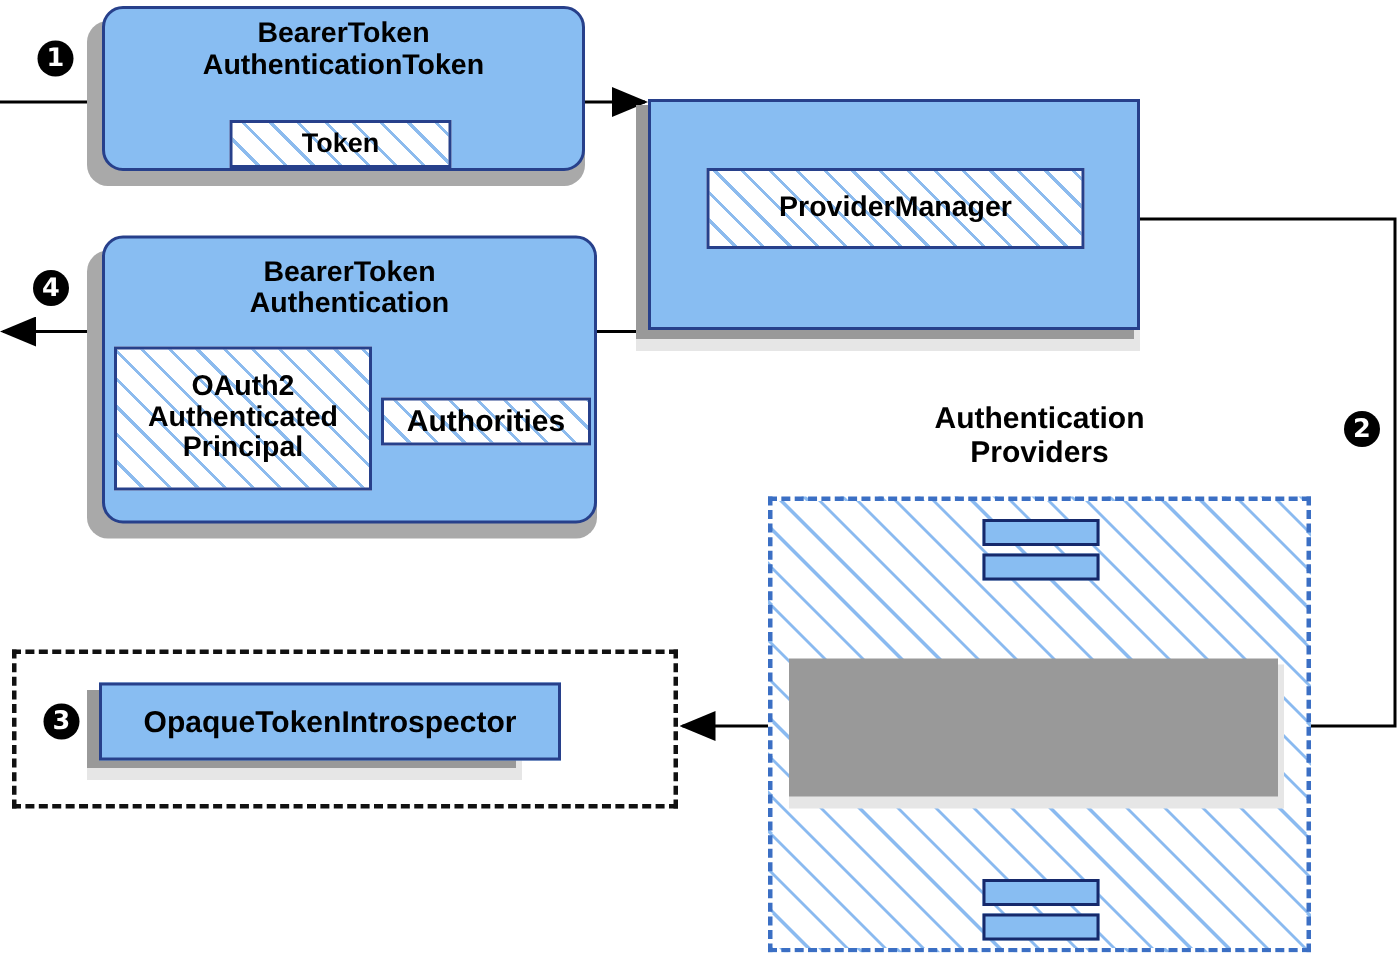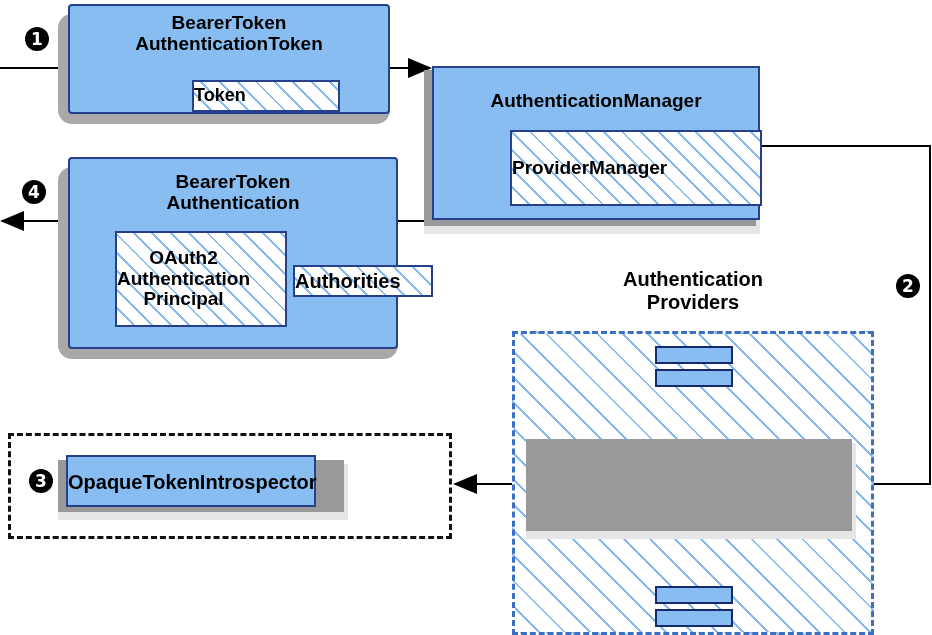--- a/index.html
+++ b/index.html
@@ -23,21 +23,21 @@
     border-radius: 14px;
   }
   .shadow-rect-dark { background: #999999; }
   .shadow-rect-light { background: #e6e6e6; }
 
   
   .blue-box {
     background: #88bdf2;
     border: 2px solid #27408b;
   }
-  .blue-box.rounded { border-radius: 4px; }
+  .blue-box.rounded { border-radius: 14px; }
 
   .box-title {
     position: absolute;
     left: 0; right: 0;
     text-align: center;
     font-weight: bold;
     color: #000000;
     line-height: 1.12;
     white-space: pre-line;
   }
@@ -47,22 +47,21 @@
     background-color: #ffffff;
     background-image: repeating-linear-gradient(
         45deg,
         rgba(135,185,242,0) 0px,
         rgba(135,185,242,0) 11px,
         rgba(120,175,235,0.85) 11px,
         rgba(120,175,235,0.85) 13px);
     border: 2px solid #27408b;
     display: flex;
     align-items: center;
-    justify-content: flex-start;
-    margin-left: 39px;
+    justify-content: center;
   }
   .hatch-white > span {
     font-weight: bold;
     color: #000000;
     text-align: center;
     line-height: 1.1;
     white-space: pre-line;
   }
 
   
@@ -161,33 +160,32 @@
     </div>
   </div>
 
   <div class="abs badge" style="left:25px; top:27px; width:24px; height:24px;">
     <span>1</span>
   </div>
 
   <div class="abs shadow-rect-light" style="left:424px; top:74px; width:336px; height:160px;"></div>
   <div class="abs shadow-rect-dark" style="left:424px; top:70px; width:332px; height:156px;"></div>
   <div class="abs blue-box" style="left:432px; top:66px; width:328px; height:154px;">
-    <div class="box-title" style="top:22px; font-size:19px;">AuthenticationManager</div>
-    <div class="abs hatch-white" style="left:37px; top:62px; width:252px; height:76px;">
+    <div class="abs hatch-white" style="left:37px; top:44px; width:252px; height:54px;">
       <span style="font-size:19px;">ProviderManager</span>
     </div>
   </div>
 
   <div class="abs shadow-rounded" style="left:58px; top:167px; width:340px; height:192px;"></div>
   <div class="abs blue-box rounded" style="left:68px; top:157px; width:330px; height:192px;">
     <div class="box-title" style="top:12px; font-size:19px;">BearerToken
 Authentication</div>
     <div class="abs hatch-white" style="left:6px; top:72px; width:172px; height:96px;">
       <span style="font-size:19px;">OAuth2
-Authentication
+Authenticated
 Principal</span>
     </div>
     <div class="abs hatch-white" style="left:184px; top:106px; width:140px; height:32px;">
       <span style="font-size:20px;">Authorities</span>
     </div>
   </div>
 
   <div class="abs badge" style="left:22px; top:180px; width:24px; height:24px;">
     <span>4</span>
   </div>
@@ -207,21 +205,21 @@
   <div class="abs shadow-rect-light" style="left:526px; top:443px; width:330px; height:96px;"></div>
   <div class="abs shadow-rect-dark" style="left:526px; top:439px; width:326px; height:92px;"></div>
 
   <div class="abs bar" style="left:655px; top:586px; width:78px; height:18px;"></div>
   <div class="abs bar" style="left:655px; top:609px; width:78px; height:18px;"></div>
 
   <div class="abs dashed-black" style="left:8px; top:433px; width:444px; height:106px;"></div>
 
   <div class="abs shadow-rect-light" style="left:58px; top:464px; width:290px; height:56px;"></div>
   <div class="abs shadow-rect-dark" style="left:58px; top:460px; width:286px; height:52px;"></div>
-  <div class="abs blue-box" style="left:66px; top:455px; width:250px; height:52px;">
+  <div class="abs blue-box" style="left:66px; top:455px; width:308px; height:52px;">
     <div class="box-title" style="top:14px; font-size:20px;">OpaqueTokenIntrospector</div>
   </div>
 
   <div class="abs badge" style="left:29px; top:469px; width:24px; height:24px;">
     <span>3</span>
   </div>
 
 </div>
 
 </body></html>

